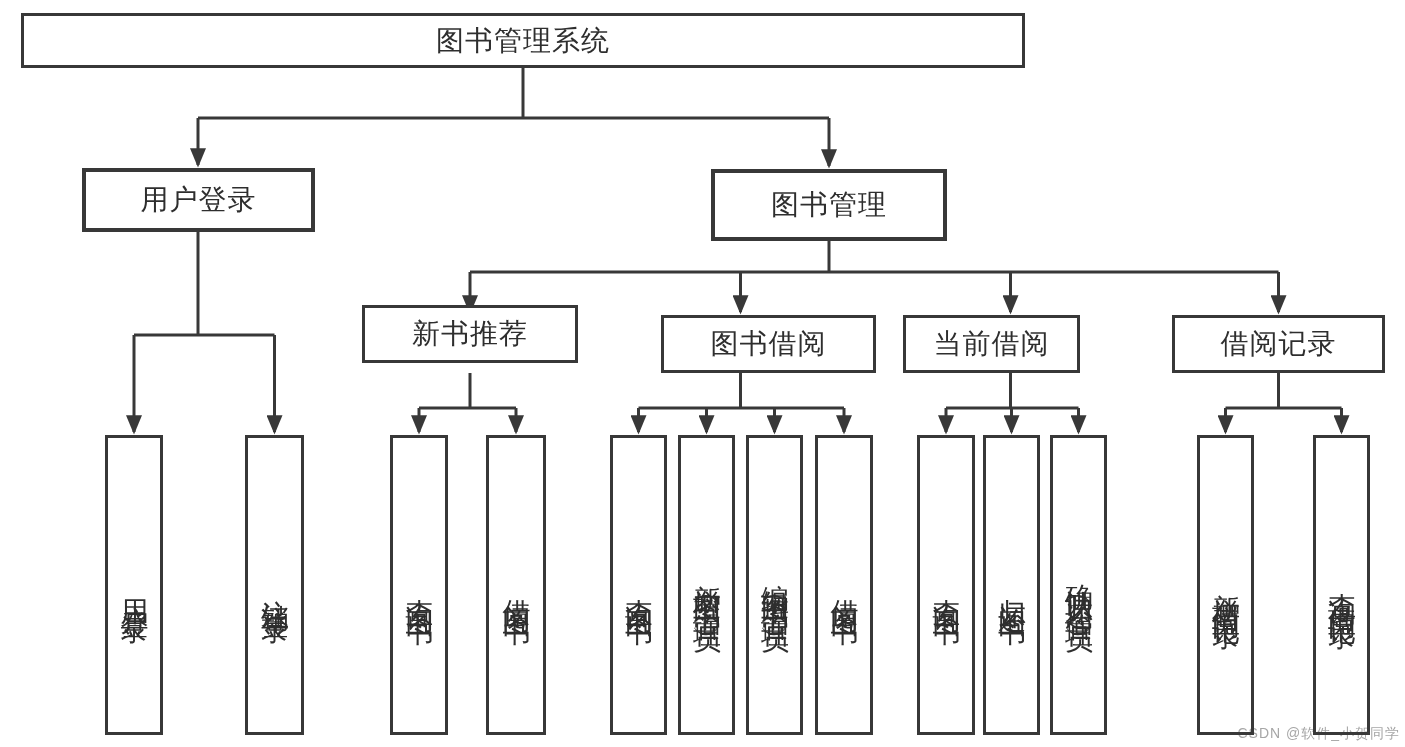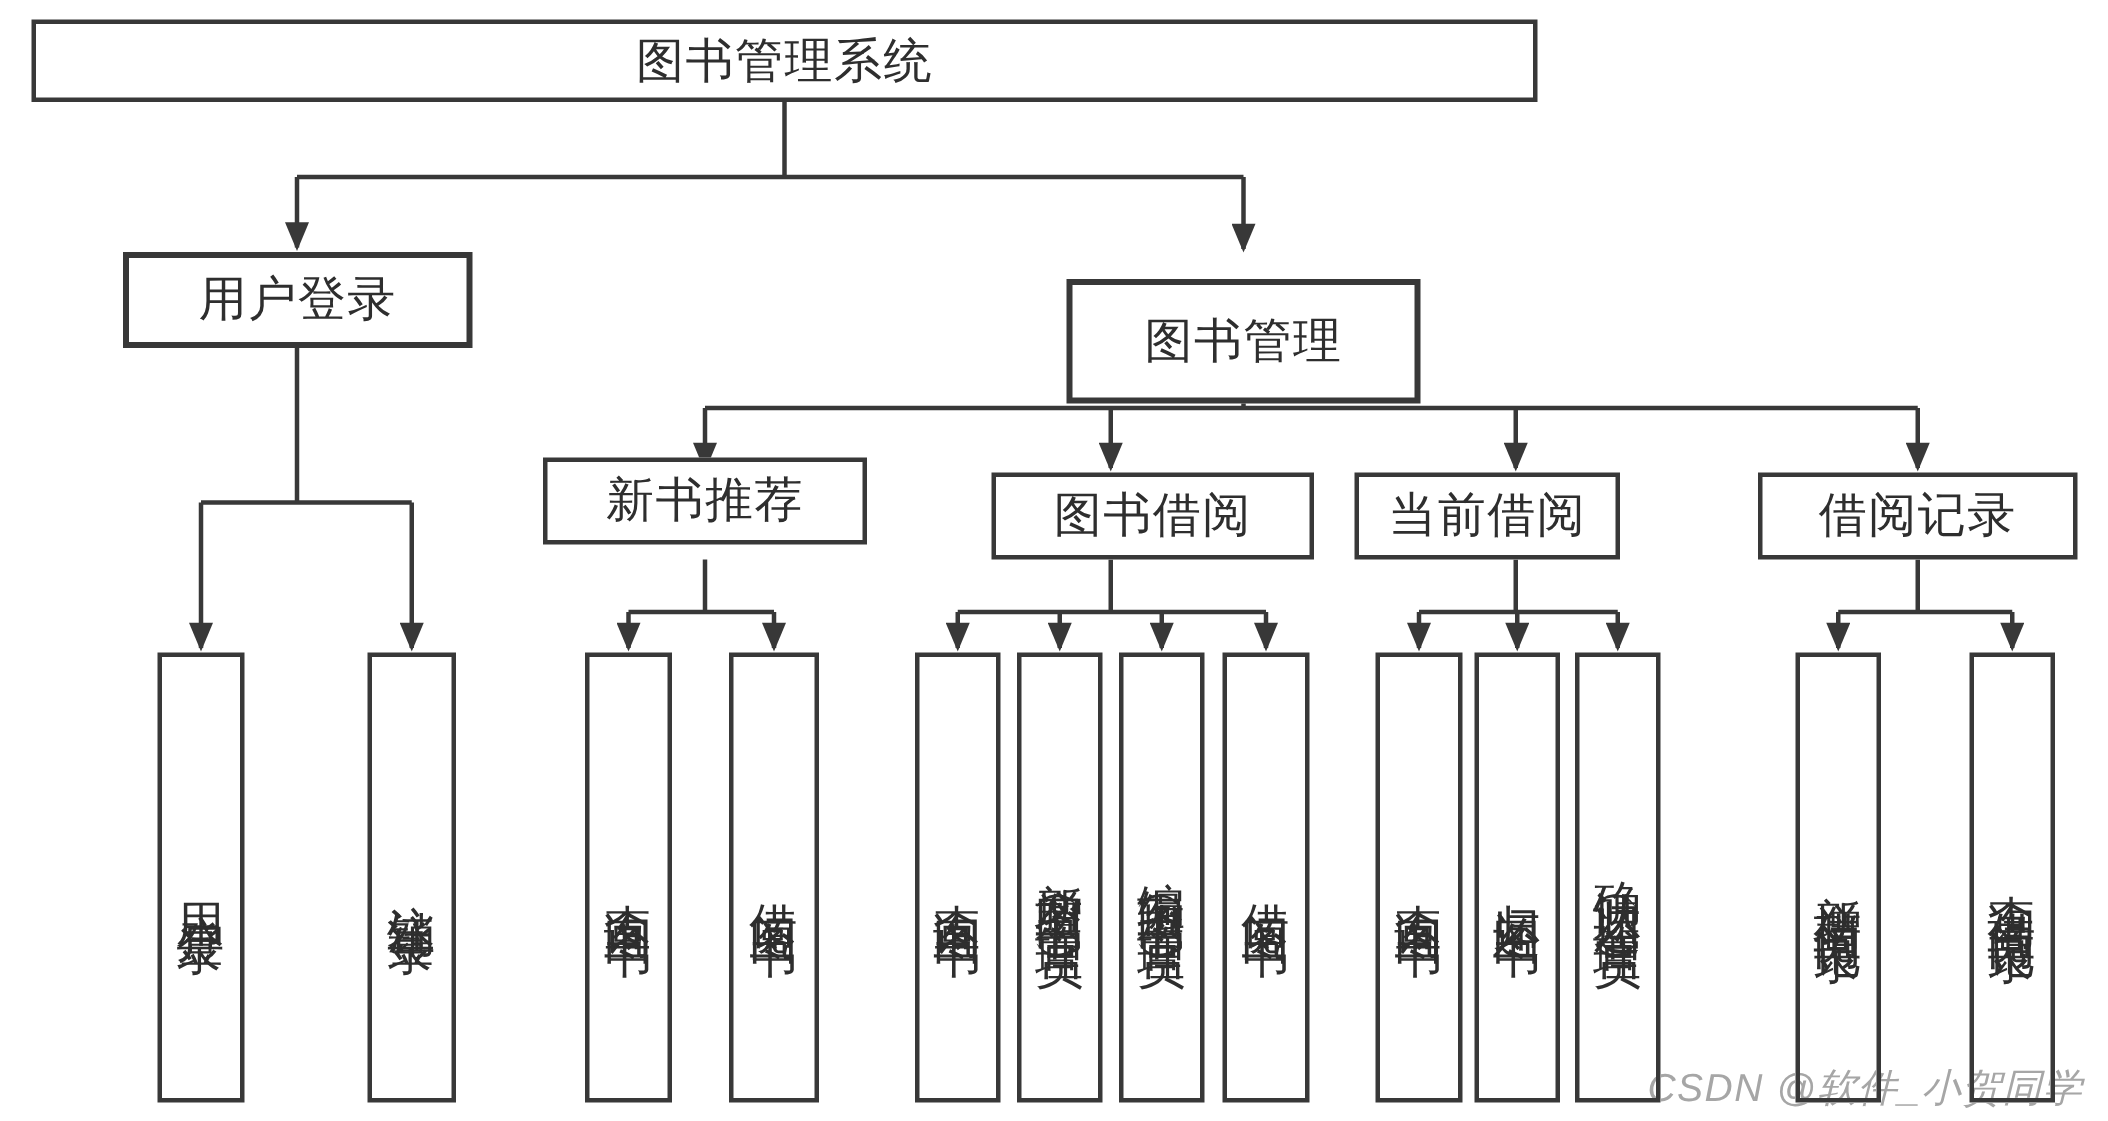--- a/index.html
+++ b/index.html
@@ -26,44 +26,43 @@
     width: 1405px; height: 747px;
   }
   .box {
     position: absolute;
     background: var(--box_bg);
     border: 3px solid var(--line);
     color: var(--text);
     display: flex;
     align-items: center;
     justify-content: center;
-    font-size: 32px;
+    font-size: 28px;
     letter-spacing: 1px;
     z-index: 2;
   }
   .lvl1 { border-width: 3px; }
   .lvl2 { border-width: 4px; }
   .lvl3 { border-width: 3px; }
   .vbox {
     writing-mode: vertical-rl;
     letter-spacing: 6px;
     line-height: 1;
     padding-top: 8px;
   }
   .watermark {
     position: absolute;
-    right: 16px;
+    right: 5px;
     bottom: 4px;
-    font-size: 26px;
+    font-size: 14px;
     color: var(--watermark);
     letter-spacing: 1px;
     z-index: 5;
     mix-blend-mode: darken;
     white-space: nowrap;
-    font-style: italic;
   }
 </style>
 </head>
 <body>
 
 <div class="canvas">
 
   <svg class="connectors" viewBox="0 0 1405 747" xmlns="http://www.w3.org/2000/svg">
     <defs>
       <marker id="arrow" viewBox="0 0 10 12" refX="5" refY="10.5" markerWidth="16" markerHeight="22" markerUnits="userSpaceOnUse" orient="0">
@@ -110,21 +109,21 @@
       <path d="M1278.5,373 V408"></path>
       <path d="M1225.5,408 H1341.5"></path>
       <path d="M1225.5,408 V432" marker-end="url(#arrow)"></path>
       <path d="M1341.5,408 V432" marker-end="url(#arrow)"></path>
     </g>
   </svg>
 
   <div class="box lvl1" style="left:21px; top:13px; width:1004px; height:55px;">图书管理系统</div>
 
   <div class="box lvl2" style="left:82px; top:168px; width:233px; height:64px;">用户登录</div>
-  <div class="box lvl2" style="left:711px; top:186px; width:236px; height:83px;">图书管理</div>
+  <div class="box lvl2" style="left:711px; top:169px; width:236px; height:72px;">图书管理</div>
 
   <div class="box lvl3" style="left:362px; top:305px; width:216px; height:58px;">新书推荐</div>
   <div class="box lvl3" style="left:661px; top:315px; width:215px; height:58px;">图书借阅</div>
   <div class="box lvl3" style="left:903px; top:315px; width:177px; height:58px;">当前借阅</div>
   <div class="box lvl3" style="left:1172px; top:315px; width:213px; height:58px;">借阅记录</div>
 
   <div class="box vbox" style="left:105px; top:435px; width:58px; height:300px;">用户登录</div>
   <div class="box vbox" style="left:245px; top:435px; width:59px; height:300px;">注销登录</div>
 
   <div class="box vbox" style="left:390px; top:435px; width:58px; height:300px;">查询图书</div>

